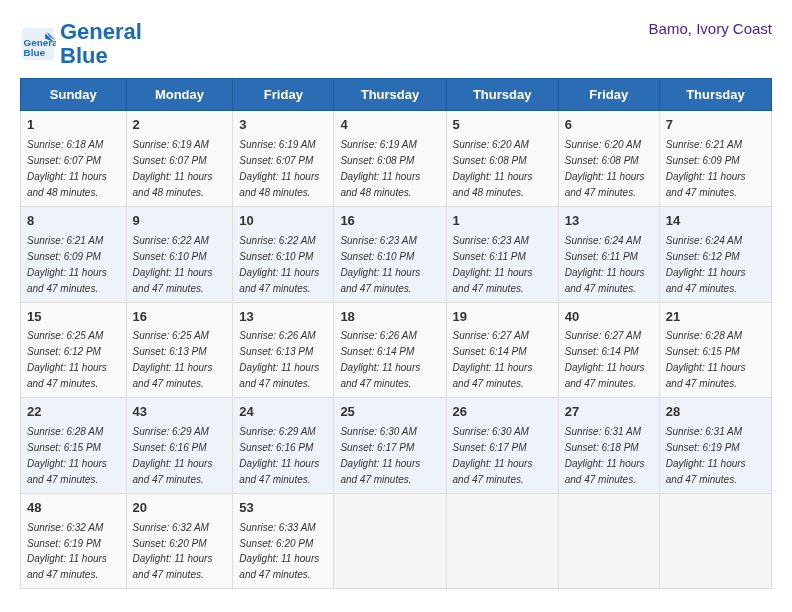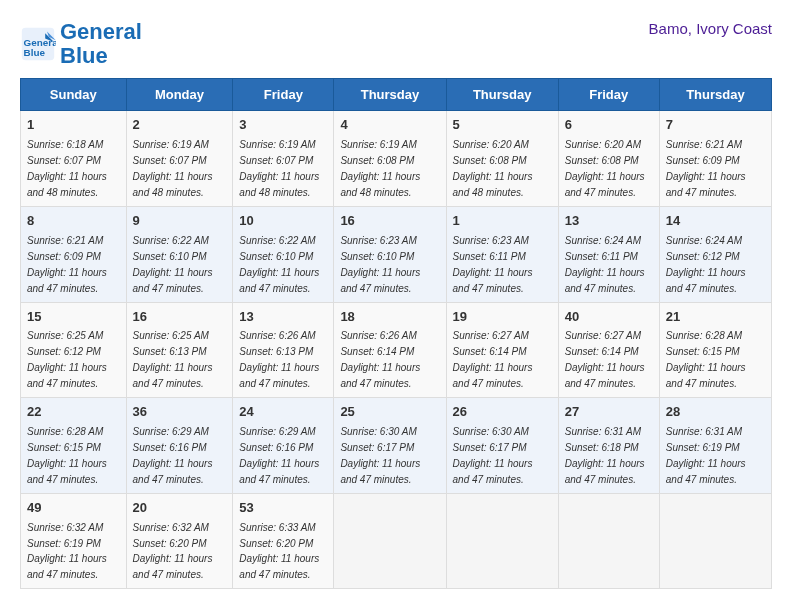--- a/index.html
+++ b/index.html
@@ -220,21 +220,21 @@
           <span class="day-num">21</span>
           <span class="cell-info">Sunrise: 6:28 AM<br>Sunset: 6:15 PM<br>Daylight: 11 hours and 47 minutes.</span>
         </td>
       </tr>
       <tr>
         <td>
           <span class="day-num">22</span>
           <span class="cell-info">Sunrise: 6:28 AM<br>Sunset: 6:15 PM<br>Daylight: 11 hours and 47 minutes.</span>
         </td>
         <td>
-          <span class="day-num">36</span>
+          <span class="day-num">43</span>
           <span class="cell-info">Sunrise: 6:29 AM<br>Sunset: 6:16 PM<br>Daylight: 11 hours and 47 minutes.</span>
         </td>
         <td>
           <span class="day-num">24</span>
           <span class="cell-info">Sunrise: 6:29 AM<br>Sunset: 6:16 PM<br>Daylight: 11 hours and 47 minutes.</span>
         </td>
         <td>
           <span class="day-num">25</span>
           <span class="cell-info">Sunrise: 6:30 AM<br>Sunset: 6:17 PM<br>Daylight: 11 hours and 47 minutes.</span>
         </td>
@@ -246,21 +246,21 @@
           <span class="day-num">27</span>
           <span class="cell-info">Sunrise: 6:31 AM<br>Sunset: 6:18 PM<br>Daylight: 11 hours and 47 minutes.</span>
         </td>
         <td>
           <span class="day-num">28</span>
           <span class="cell-info">Sunrise: 6:31 AM<br>Sunset: 6:19 PM<br>Daylight: 11 hours and 47 minutes.</span>
         </td>
       </tr>
       <tr>
         <td>
-          <span class="day-num">49</span>
+          <span class="day-num">48</span>
           <span class="cell-info">Sunrise: 6:32 AM<br>Sunset: 6:19 PM<br>Daylight: 11 hours and 47 minutes.</span>
         </td>
         <td>
           <span class="day-num">20</span>
           <span class="cell-info">Sunrise: 6:32 AM<br>Sunset: 6:20 PM<br>Daylight: 11 hours and 47 minutes.</span>
         </td>
         <td>
           <span class="day-num">53</span>
           <span class="cell-info">Sunrise: 6:33 AM<br>Sunset: 6:20 PM<br>Daylight: 11 hours and 47 minutes.</span>
         </td>

